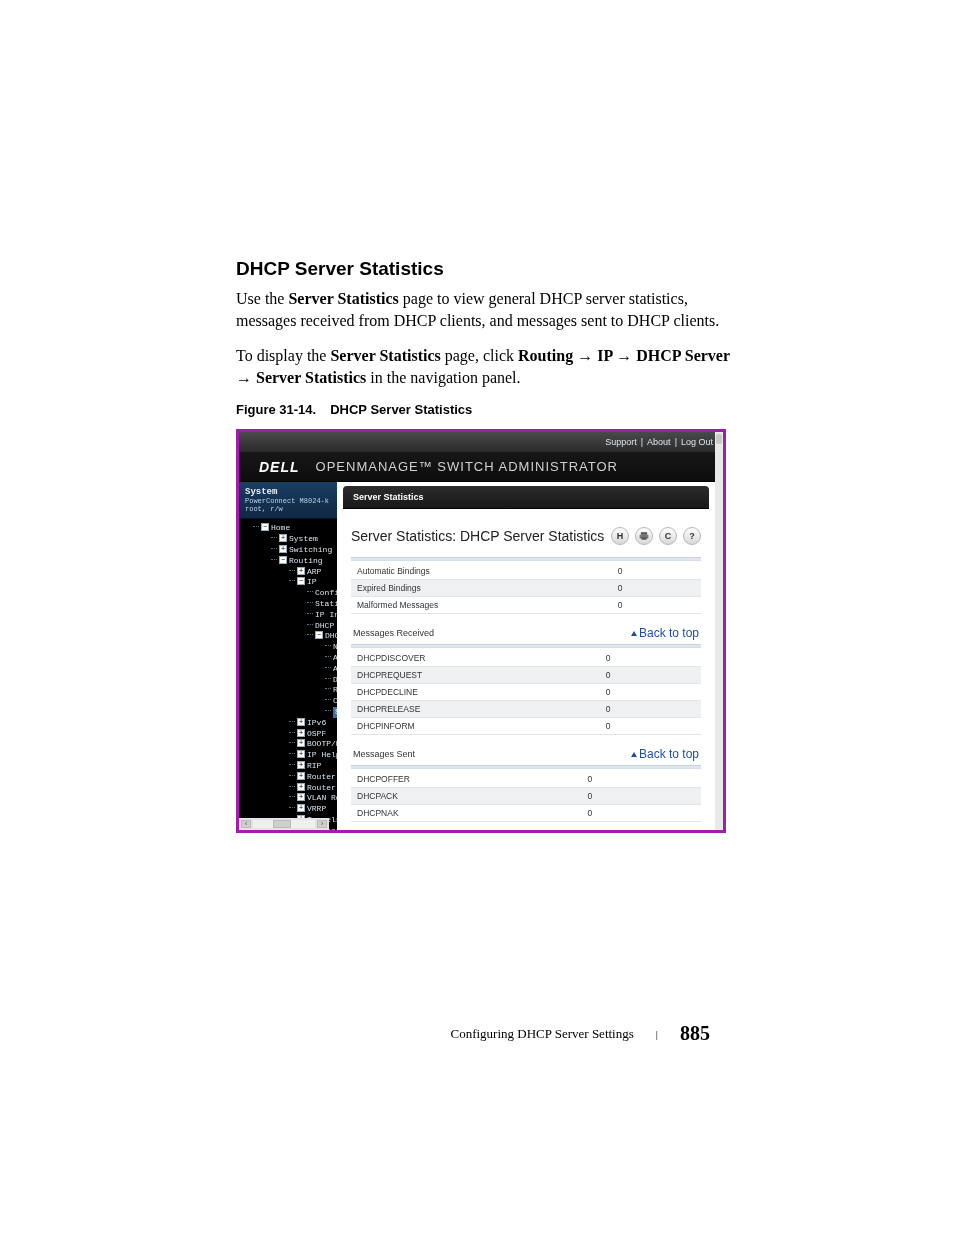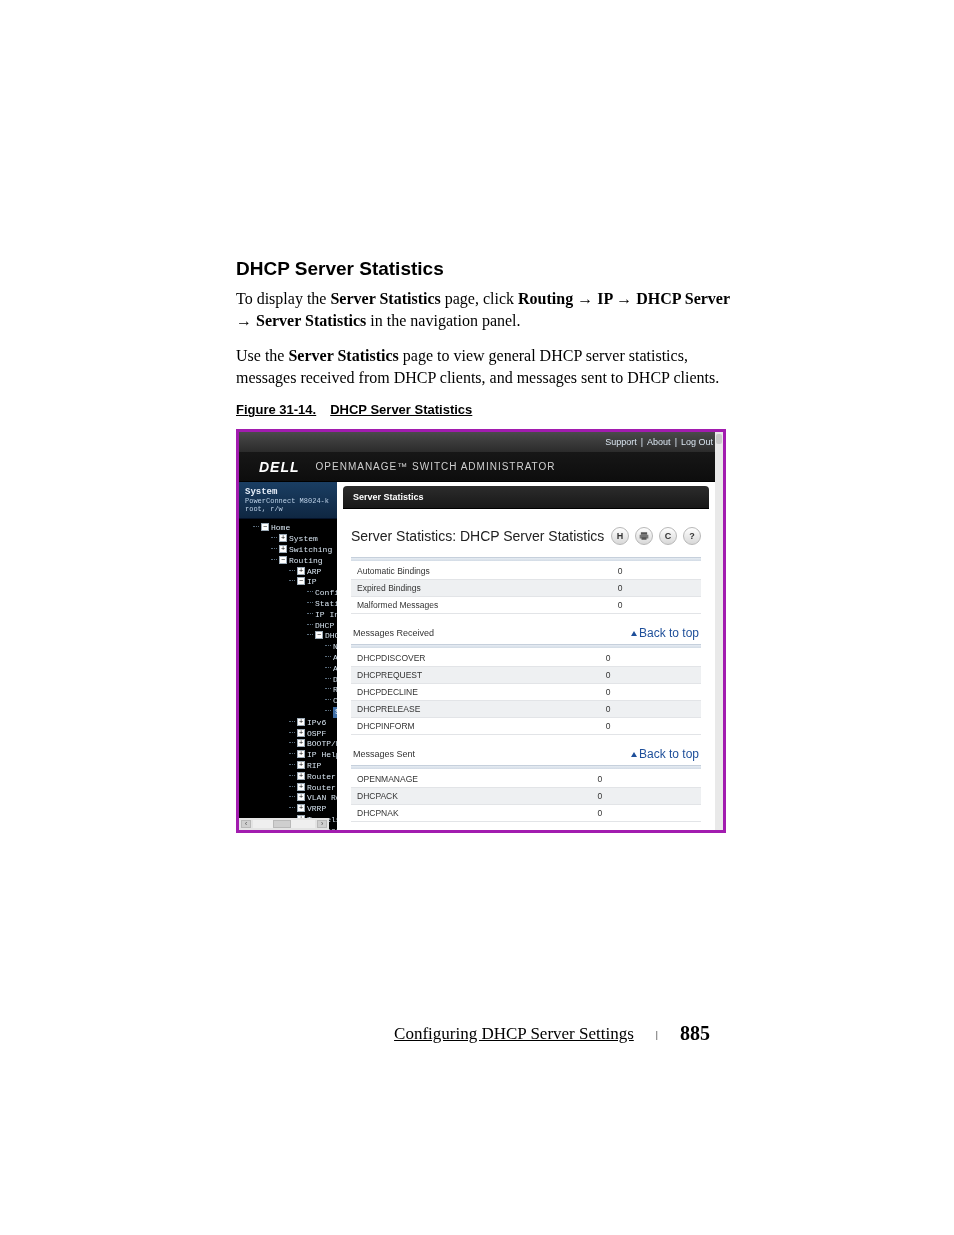--- a/index.html
+++ b/index.html
@@ -2,32 +2,32 @@
 <html><head>
 <meta charset="utf-8">
 <style>
   * { box-sizing: border-box; margin: 0; padding: 0; }
   html, body { width: 954px; height: 1235px; background: #fff; font-family: Georgia, 'Times New Roman', serif; color: #000; }
   .page { position: relative; width: 808px; height: 1235px; border-radius: 8px; }
   .content { position: absolute; left: 236px; top: 258px; width: 500px; }
   h2.section { font-family: Arial, Helvetica, sans-serif; font-weight: 700; font-size: 19px; margin-bottom: 8px; color: #000; }
   p.body { font-size: 16px; line-height: 1.35; margin-bottom: 14px; }
   strong { font-weight: 700; }
-  .figcap { font-family: Arial, Helvetica, sans-serif; font-weight: 700; font-size: 13px; margin-top: 14px; margin-bottom: 12px; text-decoration: underline; }
+  .figcap { font-family: Arial, Helvetica, sans-serif; font-weight: 700; font-size: 13px; margin-top: 14px; margin-bottom: 12px; }
   .figcap .num { margin-right: 14px; }
 
   
   .shot-wrap { width: 490px; height: 404px; border: 3px solid #a21caf; background: #fff; position: relative; overflow: hidden; font-family: Arial, Helvetica, sans-serif; }
   .shot-scroll-right { position: absolute; right: 0; top: 0; bottom: 0; width: 8px; background: #e9e9e9; }
   .shot-scroll-right .thumb { position: absolute; top: 2px; left: 1px; width: 6px; height: 10px; background: #c9c9c9; border-radius: 2px; }
 
   .topbar { height: 20px; background: linear-gradient(#4a4a4a,#2b2b2b); color: #d8e4ef; font-size: 9px; display: flex; justify-content: flex-end; align-items: center; padding-right: 10px; gap: 4px; }
   .brandbar { height: 30px; background: linear-gradient(180deg,#171717 0%,#0d0d0d 100%); display: flex; align-items: center; padding-left: 20px; gap: 16px; border-bottom: 1px solid #000; }
   .dell-logo { font-weight: 700; font-style: italic; letter-spacing: 1px; font-size: 14px; color: #fff; font-family: Arial, sans-serif; }
-  .brand-title { font-size: 10px; color: #d0d0d0; letter-spacing: 1px; }
+  .brand-title { font-size: 13px; color: #d0d0d0; letter-spacing: 1px; }
 
   .app-body { position: absolute; top: 50px; left: 0; right: 8px; bottom: 0; display: flex; }
   
   .sidebar { width: 98px; background: #000; color: #d7e4f0; font-size: 8px; display: flex; flex-direction: column; position: relative; overflow: hidden; font-family: Liberation Mono, monospace; }
   .sidebar-header { background: linear-gradient(#1a3e63,#0f2742); padding: 5px 6px; border-bottom: 1px solid #05132a; }
   .sidebar-header .name { font-size: 9px; font-weight: 700; color: #e8f0fb; }
   .sidebar-header .sub { font-size: 7px; color: #bcd0e6; }
   .tree { padding: 4px 2px 22px 4px; color: #d7e4f0; line-height: 1.35; flex: 1; overflow: hidden; }
   .tree ul { list-style: none; padding-left: 10px; }
   .tree li { white-space: nowrap; position: relative; padding-left: 8px; }
@@ -57,35 +57,35 @@
   .sect-h .back .tri { width: 0; height: 0; border-left: 3px solid transparent; border-right: 3px solid transparent; border-bottom: 5px solid #1e4f9a; }
   .hr { height: 4px; background: linear-gradient(#e6ecf3,#d2dbe5); border-top: 1px solid #c6d0dc; margin-bottom: 2px; }
   table.stats { width: 100%; border-collapse: collapse; font-size: 8.5px; color: #333; }
   table.stats tr:nth-child(even) td { background: #eef0f2; }
   table.stats td { padding: 3px 6px; border-bottom: 1px solid #e2e4e7; }
   table.stats td.val { text-align: left; padding-left: 40px; }
   .block { margin-bottom: 8px; }
 
   
   .footer { position: absolute; left: 0; right: 0; top: 1022px; display: flex; justify-content: flex-end; align-items: center; padding-right: 98px; gap: 22px; font-family: Georgia, serif; }
-  .footer .chap { font-size: 17px; color: #000; text-decoration: underline; }
+  .footer .chap { font-size: 13px; color: #000; }
   .footer .sep { color: #000; font-size: 11px; }
   .footer .pnum { font-family: Liberation Serif, serif; font-weight: 700; font-size: 20px; }
 </style>
 </head>
 <body>
 
 <div class="page">
   <div class="content">
     <h2 class="section">DHCP Server Statistics</h2>
     <p class="body">
-      <span>To display the </span><strong>Server Statistics</strong><span> page, click </span><strong>Routing → IP → DHCP Server → Server Statistics</strong><span> in the navigation panel.</span>
+      <span>Use the </span><strong>Server Statistics</strong><span> page to view general DHCP server statistics, messages received from DHCP clients, and messages sent to DHCP clients.</span>
     </p>
     <p class="body">
-      <span>Use the </span><strong>Server Statistics</strong><span> page to view general DHCP server statistics, messages received from DHCP clients, and messages sent to DHCP clients.</span>
+      <span>To display the </span><strong>Server Statistics</strong><span> page, click </span><strong>Routing → IP → DHCP Server → Server Statistics</strong><span> in the navigation panel.</span>
     </p>
     <div class="figcap">
       <span class="num">Figure 31-14.</span><span>DHCP Server Statistics</span>
     </div>
 
     <div class="shot-wrap">
       <div class="topbar">
         <a>Support</a>
         <span> | </span>
         <a>About</a>
@@ -239,21 +239,21 @@
                 <span>Messages Sent</span>
                 <a class="back">
                     <span class="tri"></span>
                     <span>Back to top</span>
                   </a>
               </div>
               <div class="hr"></div>
               <table class="stats">
                 <tbody>
                     <tr>
-                      <td>OPENMANAGE</td>
+                      <td>DHCPOFFER</td>
                       <td class="val">0</td>
                     </tr>
                 <tr>
                       <td>DHCPACK</td>
                       <td class="val">0</td>
                     </tr>
                 <tr>
                       <td>DHCPNAK</td>
                       <td class="val">0</td>
                     </tr>

